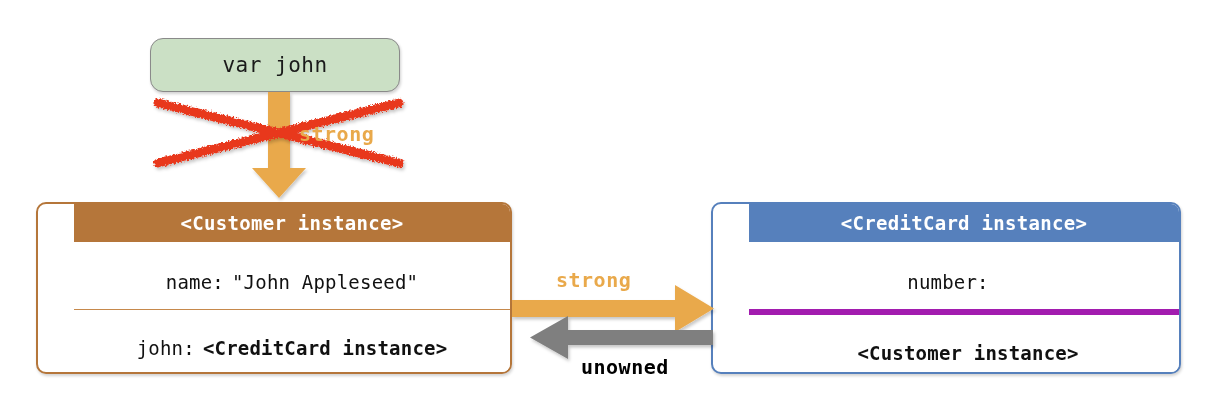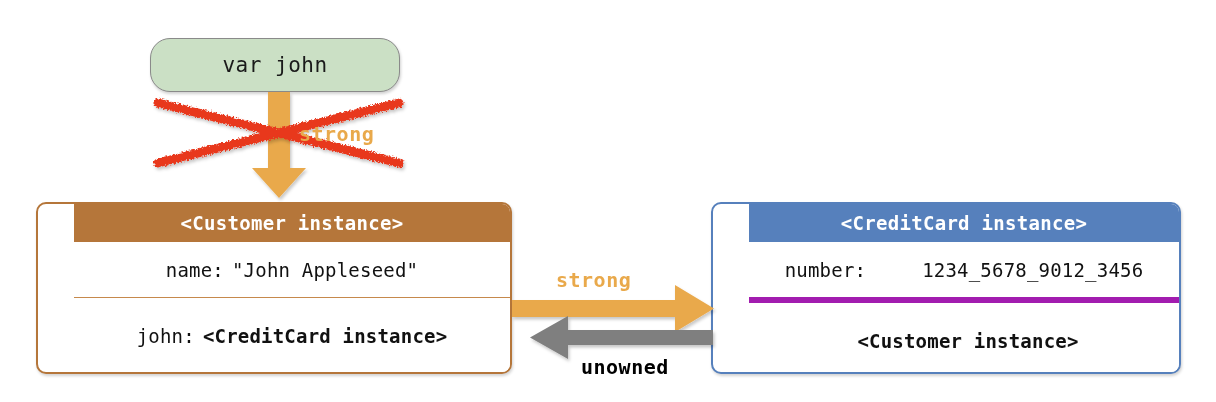--- a/index.html
+++ b/index.html
@@ -19,21 +19,21 @@
   
   .var-box {
     position: absolute;
     left: 150px;
     top: 38px;
     width: 250px;
     height: 54px;
     box-sizing: border-box;
     background: #cbe0c5;
     border: 1px solid #8a8a8a;
-    border-radius: 20px;
+    border-radius: 13px;
     display: flex;
     align-items: center;
     justify-content: center;
     font-size: 21px;
     color: #1a1a1a;
     letter-spacing: 0.5px;
     box-shadow: 1px 2px 3px rgba(0,0,0,0.18);
   }
 
   
@@ -75,21 +75,21 @@
 
   .inst-row {
     display: flex;
     align-items: center;
     justify-content: center;
     font-size: 19px;
     color: #111111;
     background: #ffffff;
     letter-spacing: 0.2px;
   }
-  .inst-row.r1 { height: 55px; }
+  .inst-row.r1 { height: 55px; margin-top: 12px; }
   .inst-row.r2 { height: 75px; }
   .customer .inst-row.r1 { border-bottom: 1px solid #c6894c; }
   .creditcard .inst-row.r1 { border-bottom: 6px solid #a21caf; gap: 24px; }
   .inst-row b { font-weight: bold; }
 
   
   .svg-layer {
     position: absolute;
     left: 0;
     top: 0;
@@ -142,21 +142,20 @@
       <span style="width:8px"></span>
       <b>&lt;CreditCard instance&gt;</b>
     </div>
   </div>
 
   <div class="inst-box creditcard">
     <div class="inst-header">&lt;CreditCard instance&gt;</div>
     <div class="inst-row r1">
       <span>number:</span>
       <span style="width:8px"></span>
-      <span>1234_5678_9012_3456</span>
     </div>
     <div class="inst-row r2">
       <span style="width:8px"></span>
       <b>&lt;Customer instance&gt;</b>
     </div>
   </div>
 
   <svg class="svg-layer" viewBox="0 0 1216 402">
     <defs>
       <filter id="roughen" x="-20%" y="-20%" width="140%" height="140%">

